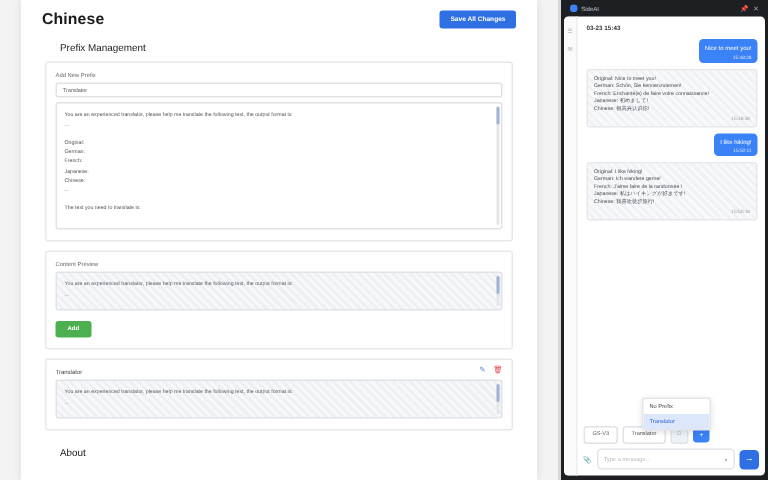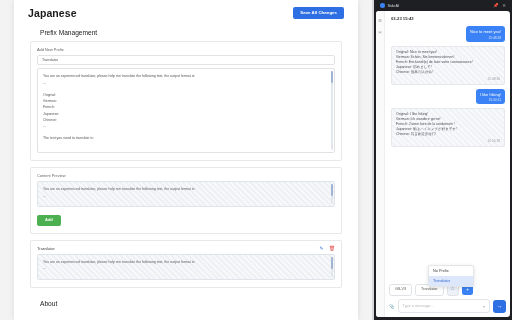--- a/index.html
+++ b/index.html
@@ -165,21 +165,21 @@
 </style>
 </head>
 <body>
 
 <div id="root">
 
   <div class="settings-pane">
     <div class="settings-card">
 
       <div class="settings-header">
-        <div class="settings-title">Japanese</div>
+        <div class="settings-title">Chinese</div>
         <button class="save-btn">Save All Changes</button>
       </div>
 
       <div class="section-title">Prefix Management</div>
 
       <div class="panel">
         <div class="field-label">Add New Prefix</div>
         <div class="text-input">Translator</div>
 
         <div class="text-area ta-tall">

